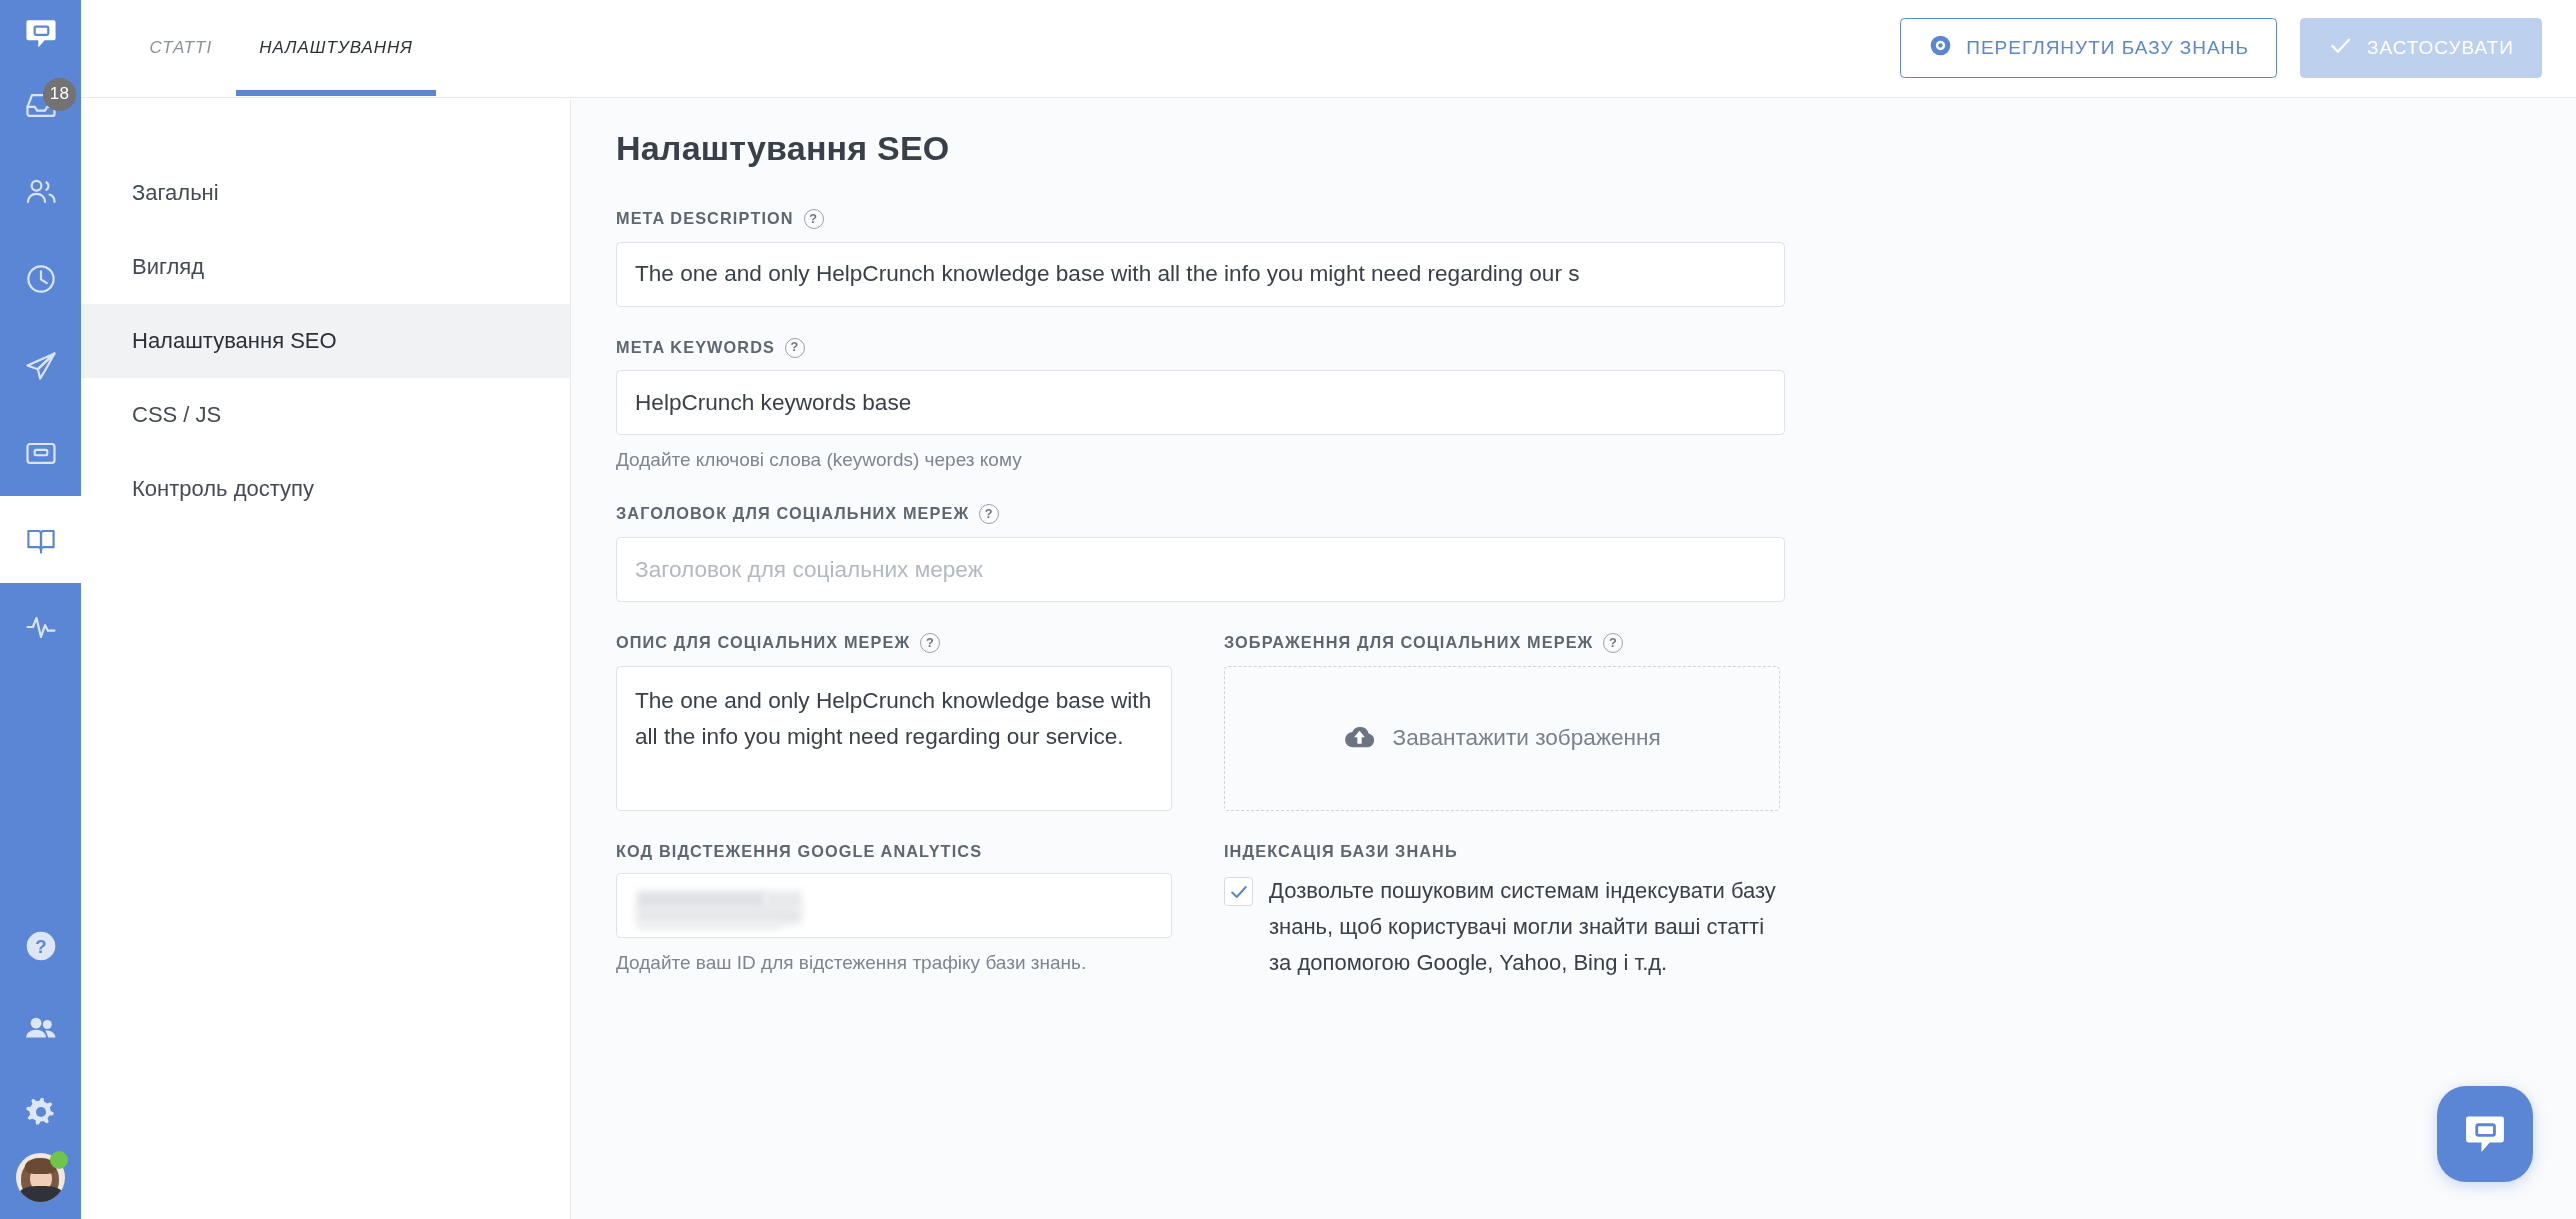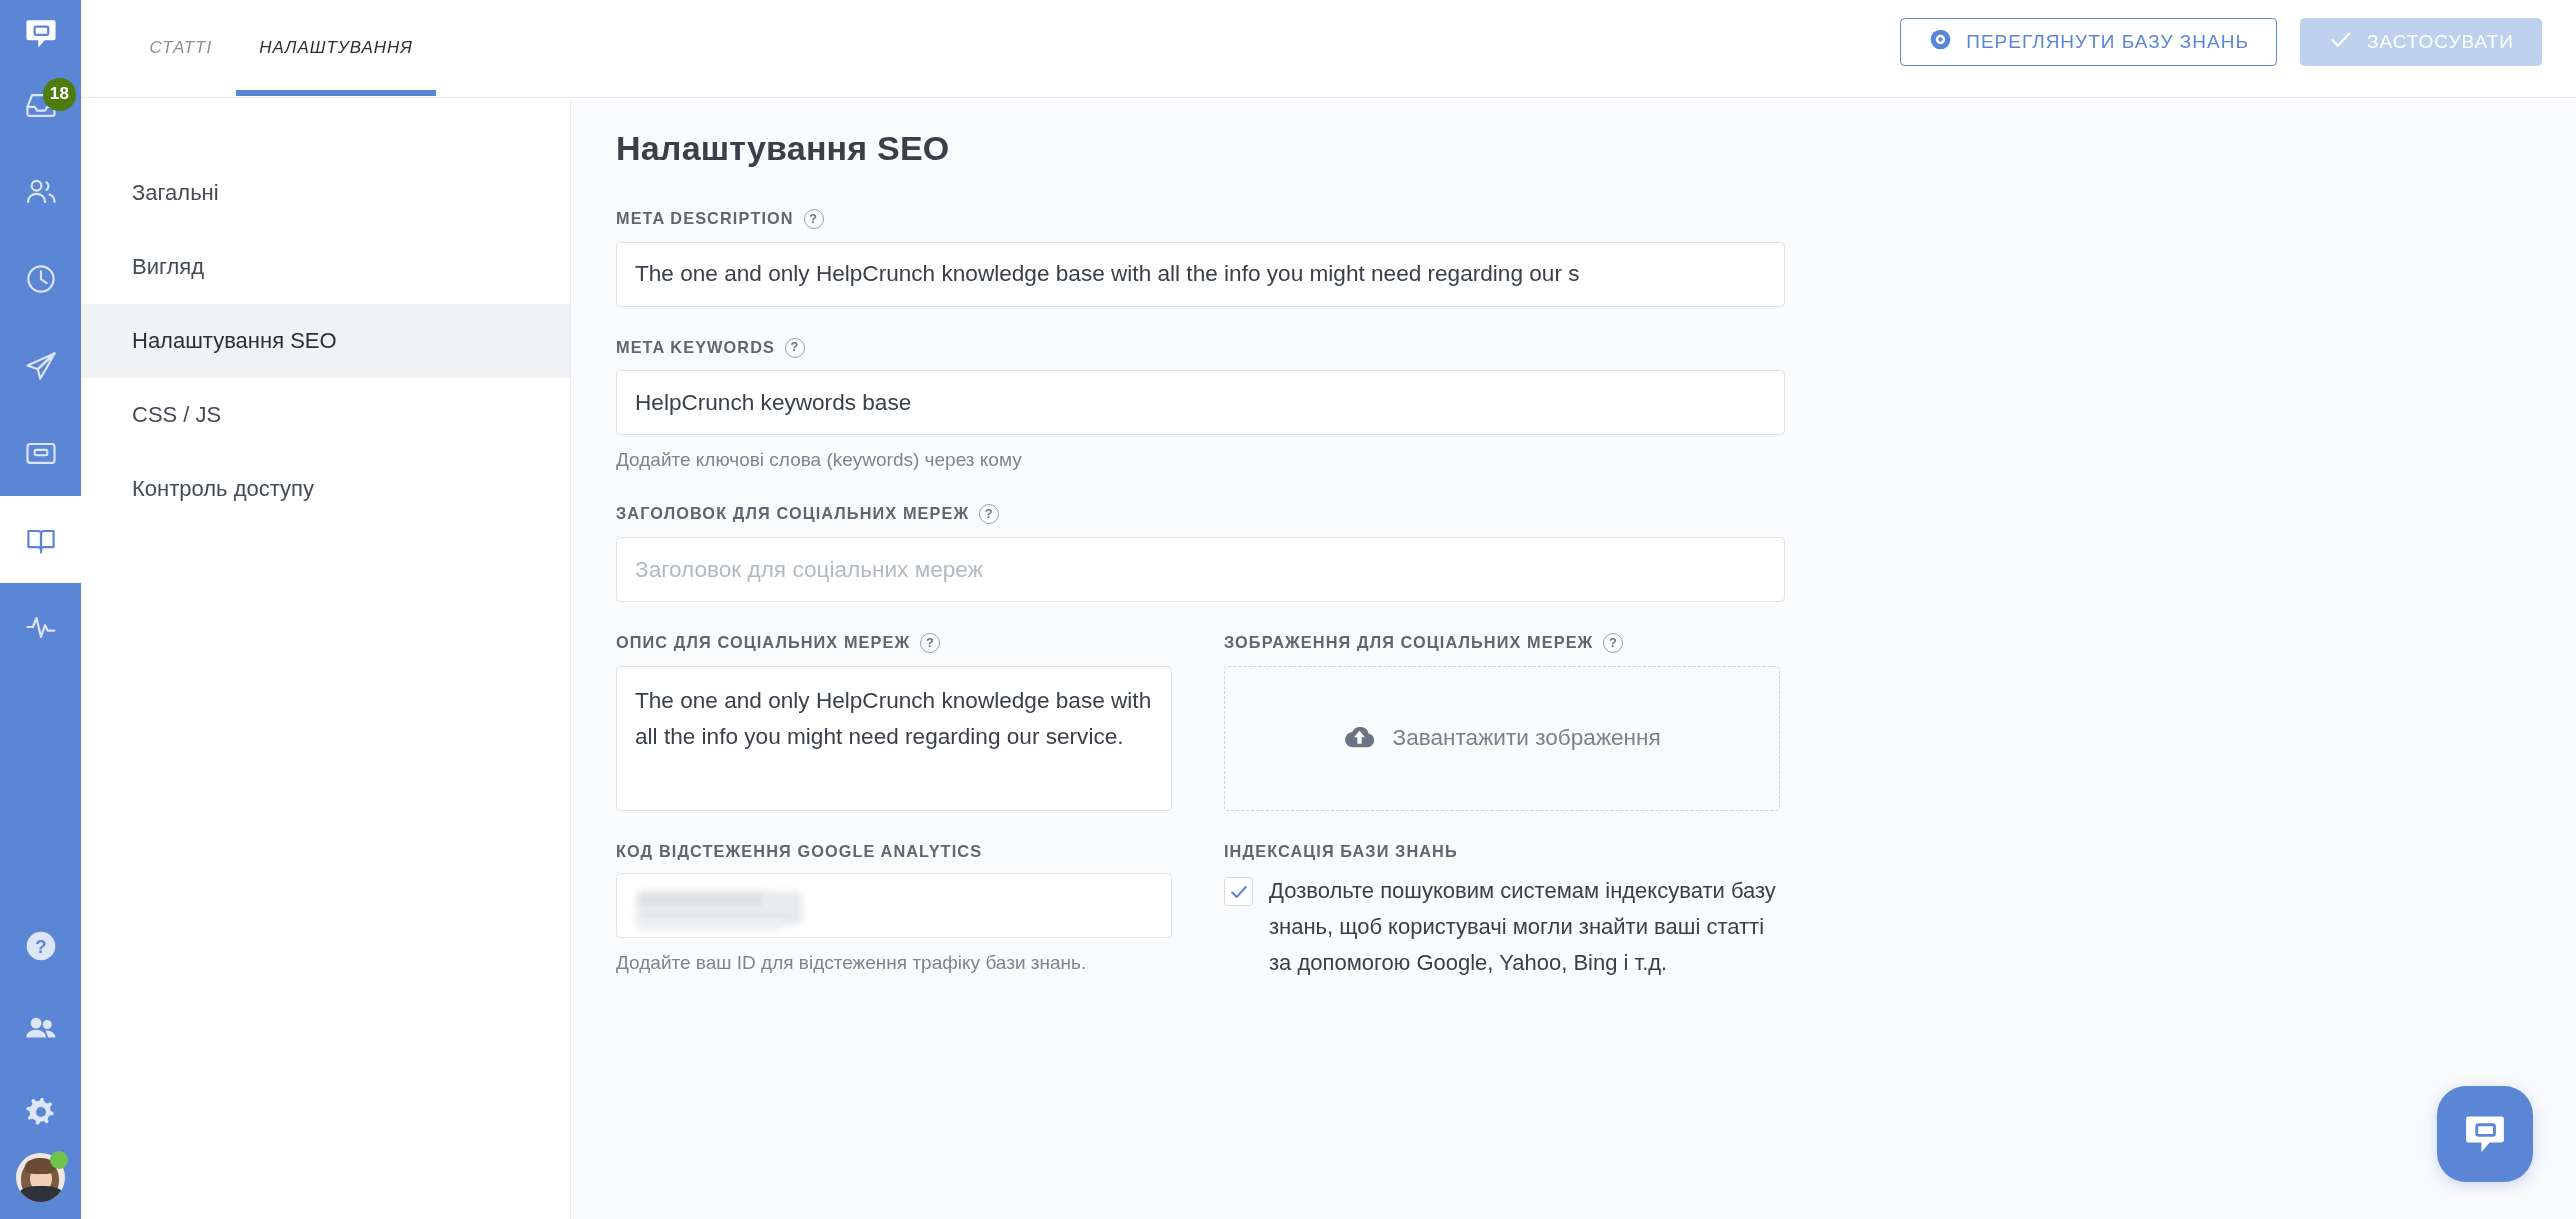--- a/index.html
+++ b/index.html
@@ -37,24 +37,24 @@
     cursor: pointer;
   }
   .rail-item.active { background: #ffffff; }
   .rail-item svg { display: block; }
 
   .badge {
     position: absolute;
     top: 16.3px; left: 43px;
     min-width: 33px; height: 33px;
     border-radius: 16.3px;
-    background: #4d7c0f;
+    background: #737373;
     color: #ffffff;
     font-size: 17px;
-    font-weight: 700;
+    font-weight: 400;
     display: flex; align-items: center; justify-content: center;
     padding: 0 6.3px;
     letter-spacing: 0.3px;
   }
 
   .rail-item-sm {
     width: 81px; height: 83px;
     display: flex; align-items: center; justify-content: center;
     cursor: pointer;
   }
@@ -104,21 +104,21 @@
     content: "";
     position: absolute; left: 0; right: 0; bottom: 0;
     height: 6.3px; background: #5b86d6;
   }
 
   .topbar-actions {
     position: absolute; right: 34px; top: 18px;
     display: flex; align-items: center; gap: 23.5px;
   }
   .btn {
-    height: 48px;
+    height: 60px;
     display: flex; align-items: center; justify-content: center;
     gap: 13.6px;
     border-radius: 4.5px;
     font-size: 19px;
     letter-spacing: 1px;
     text-transform: uppercase;
     cursor: pointer;
     padding: 0 27px;
     white-space: nowrap;
   }

